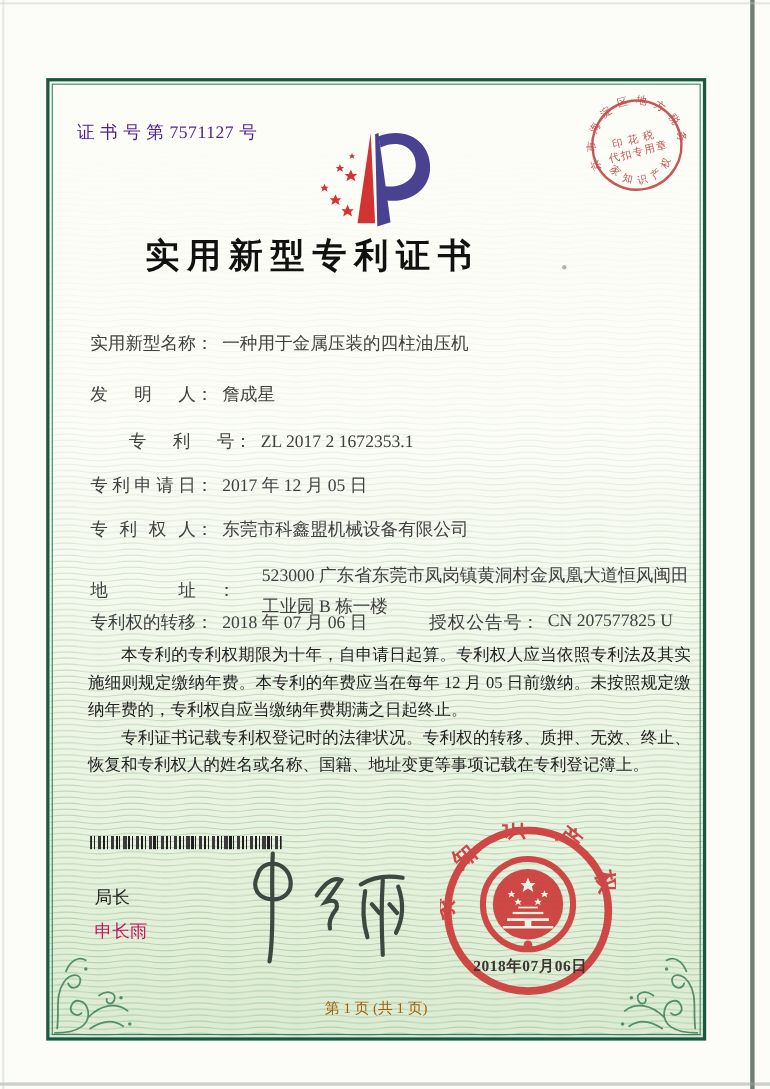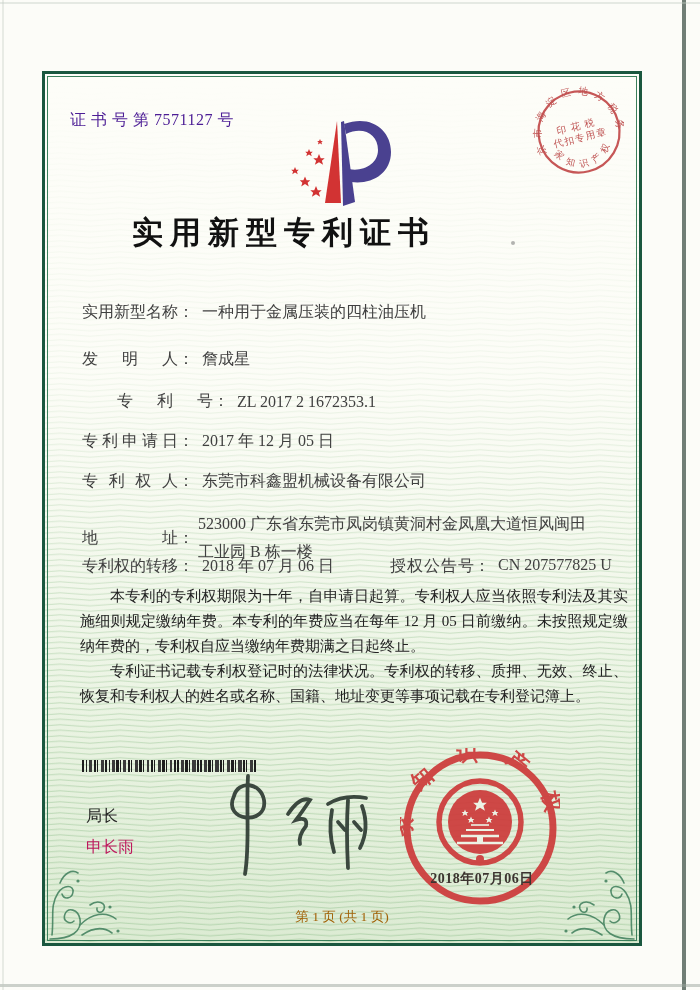--- a/index.html
+++ b/index.html
@@ -21,21 +21,21 @@
   .title{position:absolute;left:42px;top:212px;width:484px;text-align:center;font-size:31px;font-weight:bold;color:#111;letter-spacing:7px;}
   .title-smudge{position:absolute;left:511px;top:241px;width:4px;height:4px;border-radius:50%;background:#777;opacity:.55;}
   .fld-row{position:absolute;left:82px;width:550px;display:flex;align-items:center;font-size:16px;color:#404040;}
   .lbl{display:inline-block;width:96px;text-align:justify;text-align-last:justify;flex:0 0 96px;}
   .lbl-sm{display:inline-block;width:84px;text-align:justify;text-align-last:justify;}
   .colon{flex:0 0 auto;}
   .val{margin-left:8px;}
   .val2{margin-left:4px;}
   .grant-no-wrap{position:absolute;left:308px;top:0;display:flex;align-items:flex-start;}
   .r1{top:302px;} .r2{top:349px;} .r3{top:391px;margin-left:35px;} .r4{top:431px;} .r5{top:471px;}
-  .r6{top:510px;line-height:28px;} .r7{top:556px;}
+  .r6{top:510px;line-height:28px;gap:20px;} .r7{top:556px;}
   .body-text{position:absolute;left:80px;top:584px;width:548px;font-size:15px;line-height:25px;color:#222;text-align:justify;}
   .body-text p{margin:0;text-indent:2em;}
   .barcode{position:absolute;left:82px;top:760px;width:174px;height:12px;background:repeating-linear-gradient(90deg,#1d1d1d 0 2px,transparent 2px 3.5px,#1d1d1d 3.5px 4.5px,transparent 4.5px 7px,#3a3a3a 7px 10px,transparent 10px 11.5px);}
   .director-title{position:absolute;left:86px;top:806px;font-size:16px;color:#222;}
   .director-name{position:absolute;left:86px;top:837px;font-size:16px;color:#be185d;}
   .sig-svg{position:absolute;left:182px;top:770px;}
   .seal-svg{position:absolute;left:400px;top:748px;}
   .seal-date{position:absolute;left:420px;top:870px;width:124px;text-align:center;font-size:14px;font-weight:600;color:#3c3430;letter-spacing:.5px;z-index:5;}
   .tax-svg{position:absolute;left:533px;top:86px;transform:rotate(-14deg);}
   .footer{position:absolute;left:42px;top:908px;width:600px;text-align:center;font-size:13.5px;color:#a16207;}

